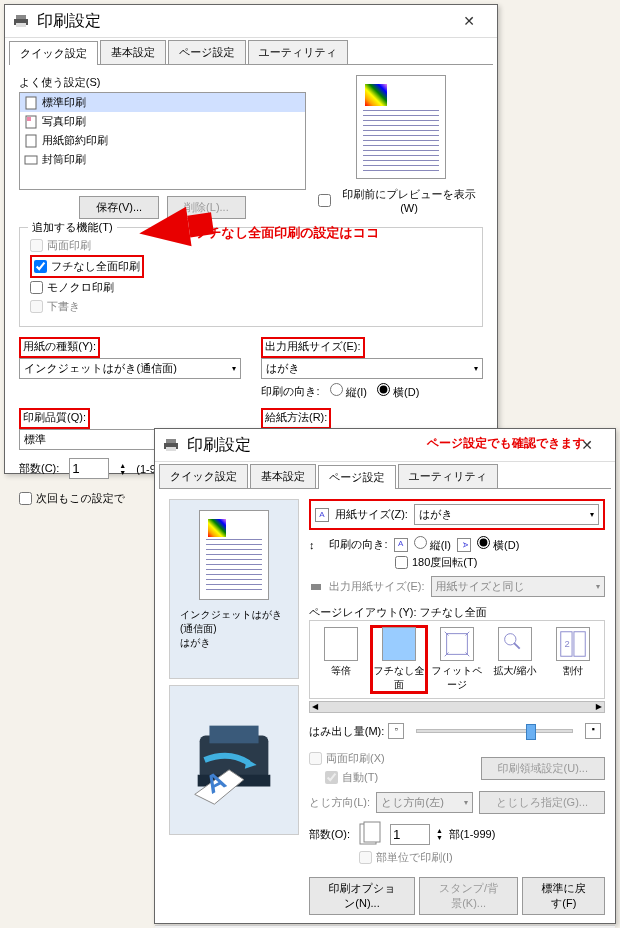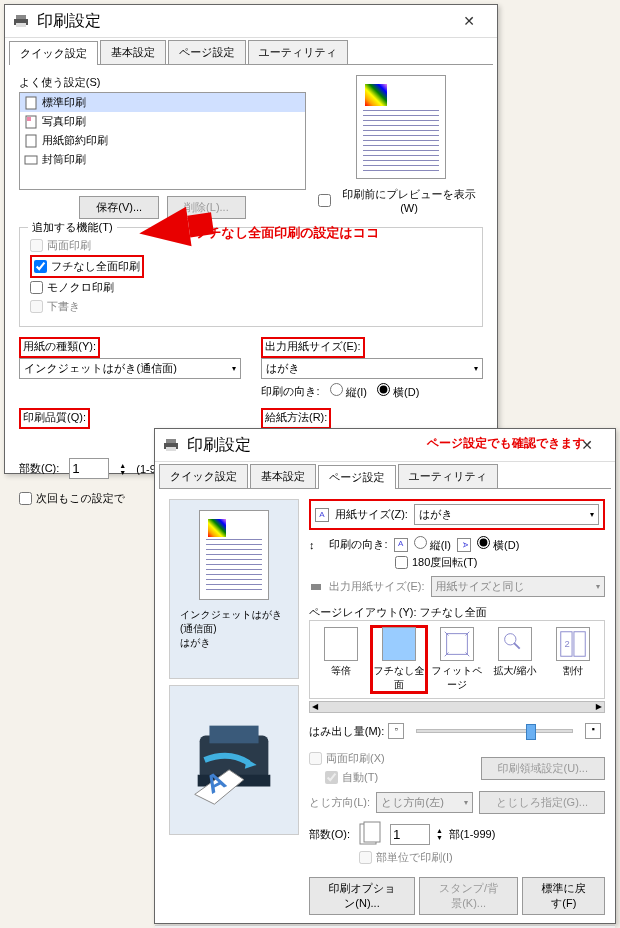--- a/index.html
+++ b/index.html
@@ -156,20 +156,24 @@
             <span class="chevron">▾</span>
           </div>
         <div style="margin-top:4px; display:flex; gap:10px; align-items:center;">
           <span>印刷の向き:</span>
           <label><input type="radio" class="radio" style=""> <span>縦(I)</span></label>
           <label><input type="radio" class="radio" checked="" style=""> <span>横(D)</span></label>
         </div>
       </div>
       <div>
         <span class="redbox"><span class="label">印刷品質(Q):</span></span>
+        <div class="select">
+            <span>標準</span>
+            <span class="chevron">▾</span>
+          </div>
       </div>
       <div>
         <span class="redbox"><span class="label">給紙方法(R):</span></span>
         <div class="select">
             <span>カセット</span>
             <span class="chevron">▾</span>
           </div>
       </div>
     </div>
 

